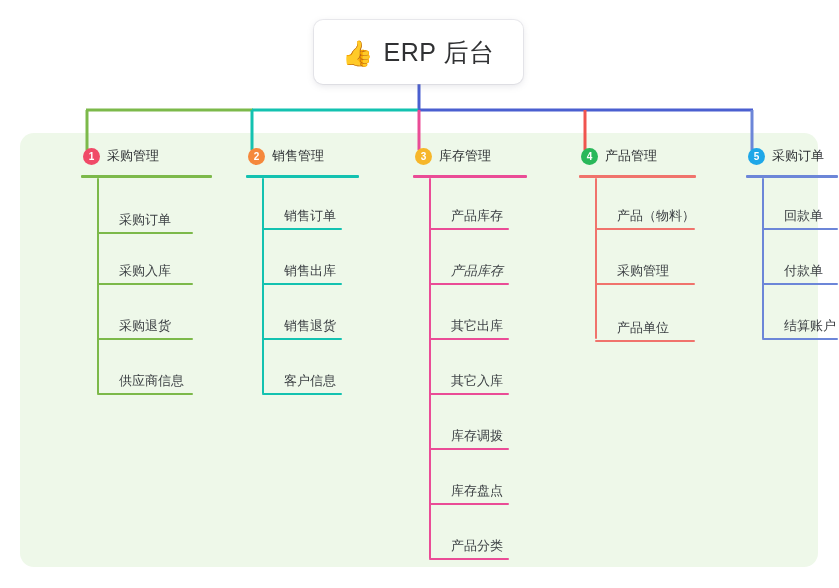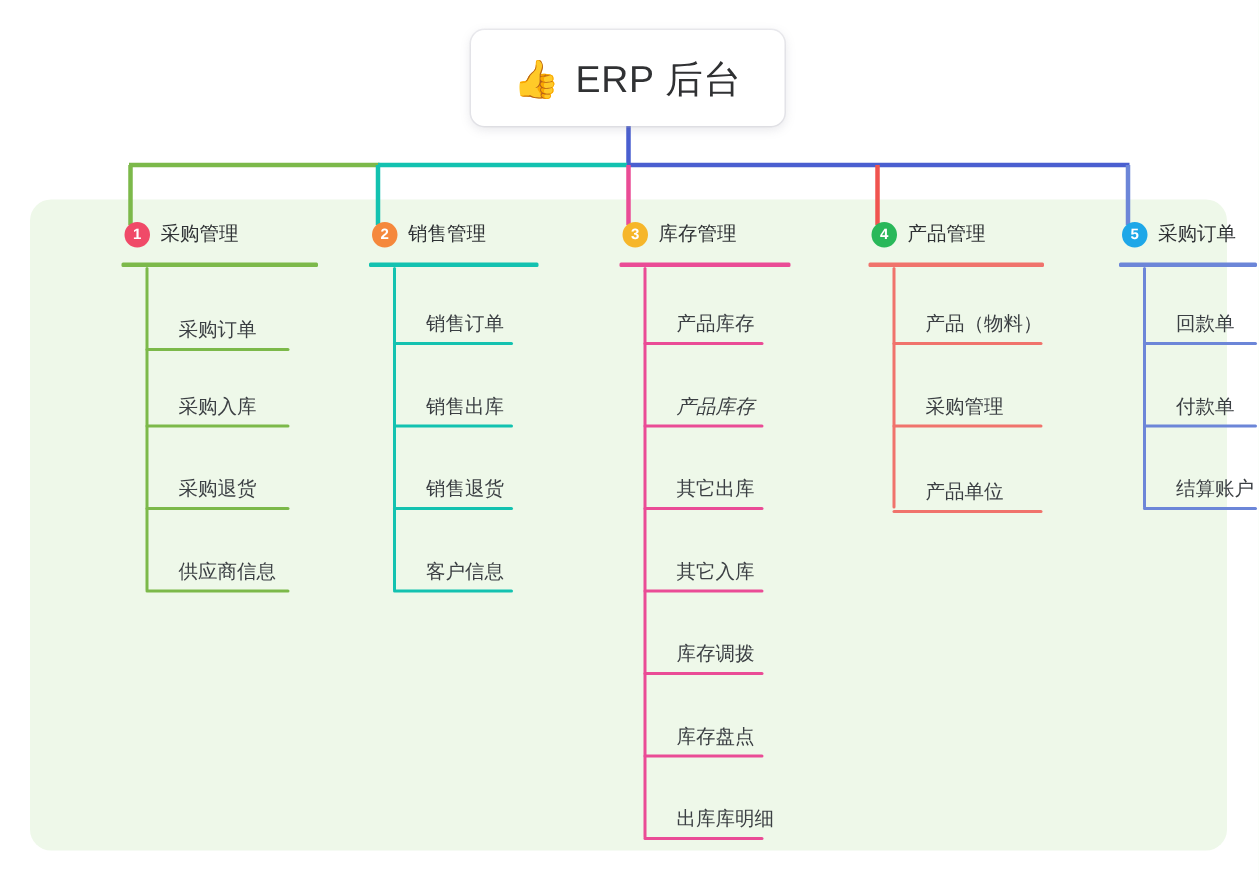--- a/index.html
+++ b/index.html
@@ -252,21 +252,21 @@
         </div>
         <div class="leaf" style="top: 316px; width: 80px; text-align: right;">
           <span class="leaf-label">库存调拨</span>
           <div class="leaf-rule" style="width: 80px; background: rgb(234, 76, 150);"></div>
         </div>
         <div class="leaf" style="top: 371px; width: 80px;">
           <span class="leaf-label">库存盘点</span>
           <div class="leaf-rule" style="width: 80px; background: rgb(234, 76, 150);"></div>
         </div>
         <div class="leaf" style="top: 426px; width: 80px;">
-          <span class="leaf-label">出库库明细</span>
+          <span class="leaf-label">产品分类</span>
           <div class="leaf-rule" style="width: 80px; background: rgb(234, 76, 150);"></div>
         </div>
       </div>
       <div class="column" style="left: 545px;">
         <div class="col-head">
           <span class="badge" style="background: rgb(41, 184, 90);">4</span>
           <span class="col-title">产品管理</span>
         </div>
         <div class="head-rule" style="width: 117px; background: rgb(240, 115, 108);"></div>
         <div class="spine" style="top: 45px; height: 161px; background: rgb(240, 115, 108);"></div>

